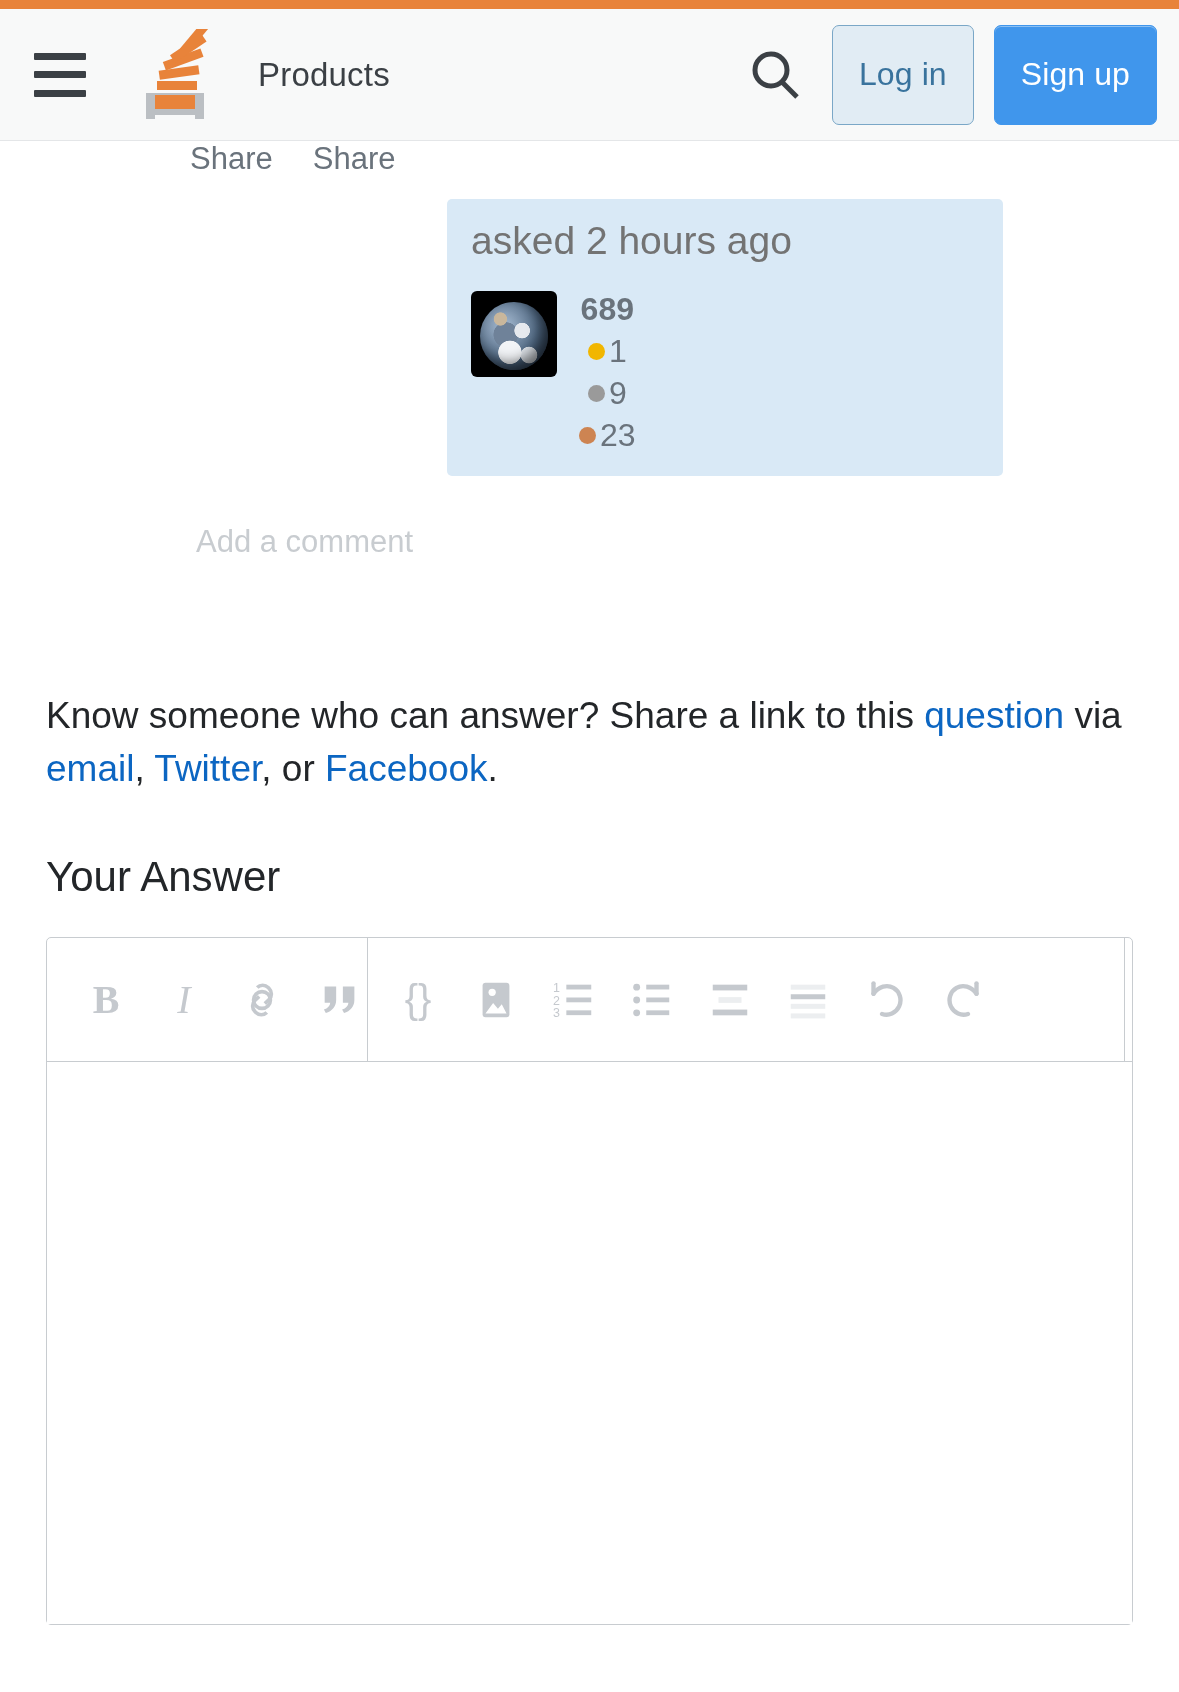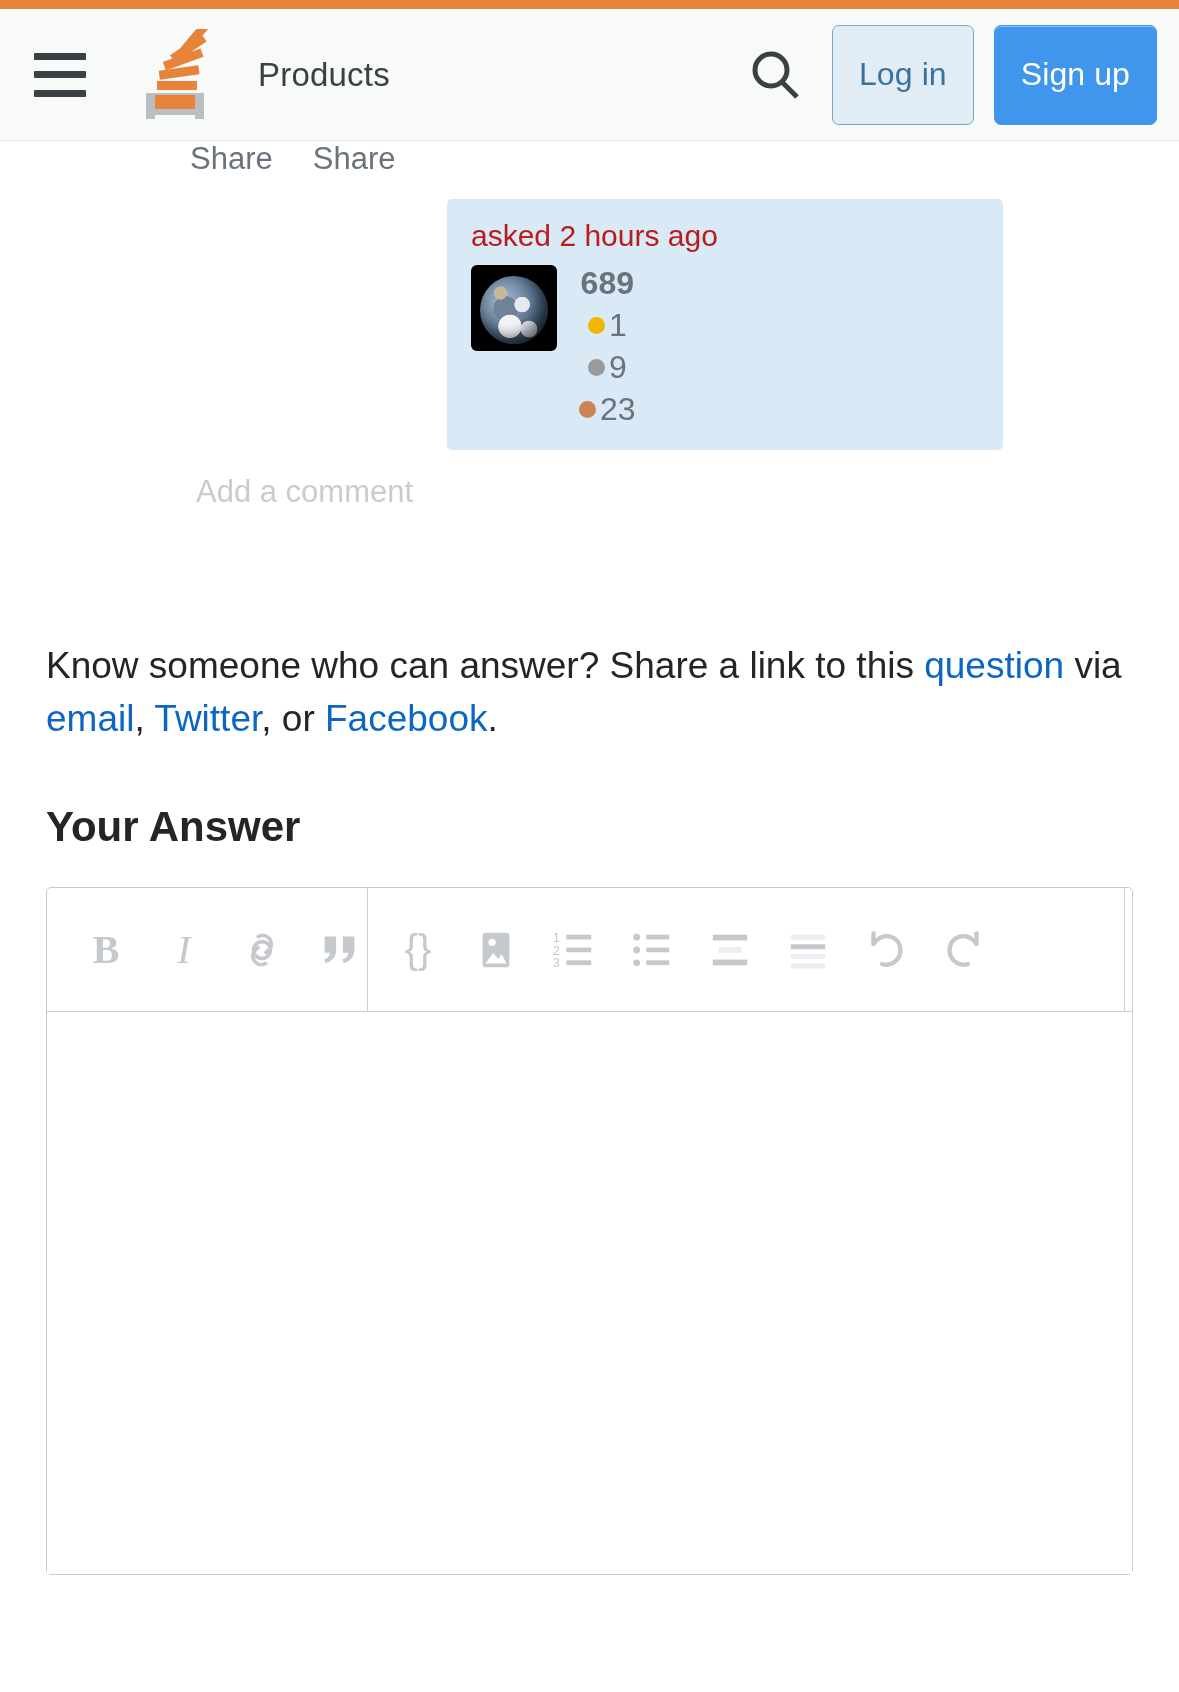--- a/index.html
+++ b/index.html
@@ -107,23 +107,23 @@
     padding-right: 176px;
     margin-top: 22px;
   }
   .usercard {
     background: #d9e9f6;
     border-radius: 5px;
     padding: 20px 24px 22px 24px;
     width: 556px;
   }
   .usercard-time {
-    font-size: 30px;
-    color: #b91c1c;
-    margin-bottom: 12px;
+    font-size: 39px;
+    color: #737373;
+    margin-bottom: 28px;
     white-space: nowrap;
   }
   .usercard-body {
     display: flex;
     align-items: flex-start;
     gap: 22px;
   }
   .avatar {
     width: 86px; height: 86px;
     border-radius: 6px;
@@ -165,42 +165,42 @@
   }
   .rep-score { font-weight: bold; color: #6a737c; margin-right: 8px; }
   .badge-group { display: inline-flex; align-items: center; gap: 4px; margin-right: 8px; }
   .dot { width: 17px; height: 17px; border-radius: 50%; display: inline-block; }
   .dot.gold { background: #f1b600; }
   .dot.silver { background: #9a9a9a; }
   .dot.bronze { background: #cd8452; }
 
   .add-comment {
     padding-left: 196px;
-    margin-top: 24px;
+    margin-top: 48px;
     font-size: 31px;
     color: #c8ccd0;
     cursor: pointer;
   }
 
   
   .share-block {
     padding: 0 46px;
     margin-top: 130px;
     font-size: 37px;
     line-height: 1.42;
     color: #232629;
   }
   .share-block a { color: #0c66c2; text-decoration: none; cursor: pointer; }
 
   .your-answer-h {
     padding: 0 46px;
     margin-top: 58px;
     font-size: 42px;
     color: #232629;
-    font-weight: bold;
+    font-weight: normal;
   }
 
   
   .editor {
     margin: 36px 46px 0 46px;
     border: 1px solid #c8ccd0;
     border-radius: 5px;
     background: #ffffff;
     position: relative;
   }

